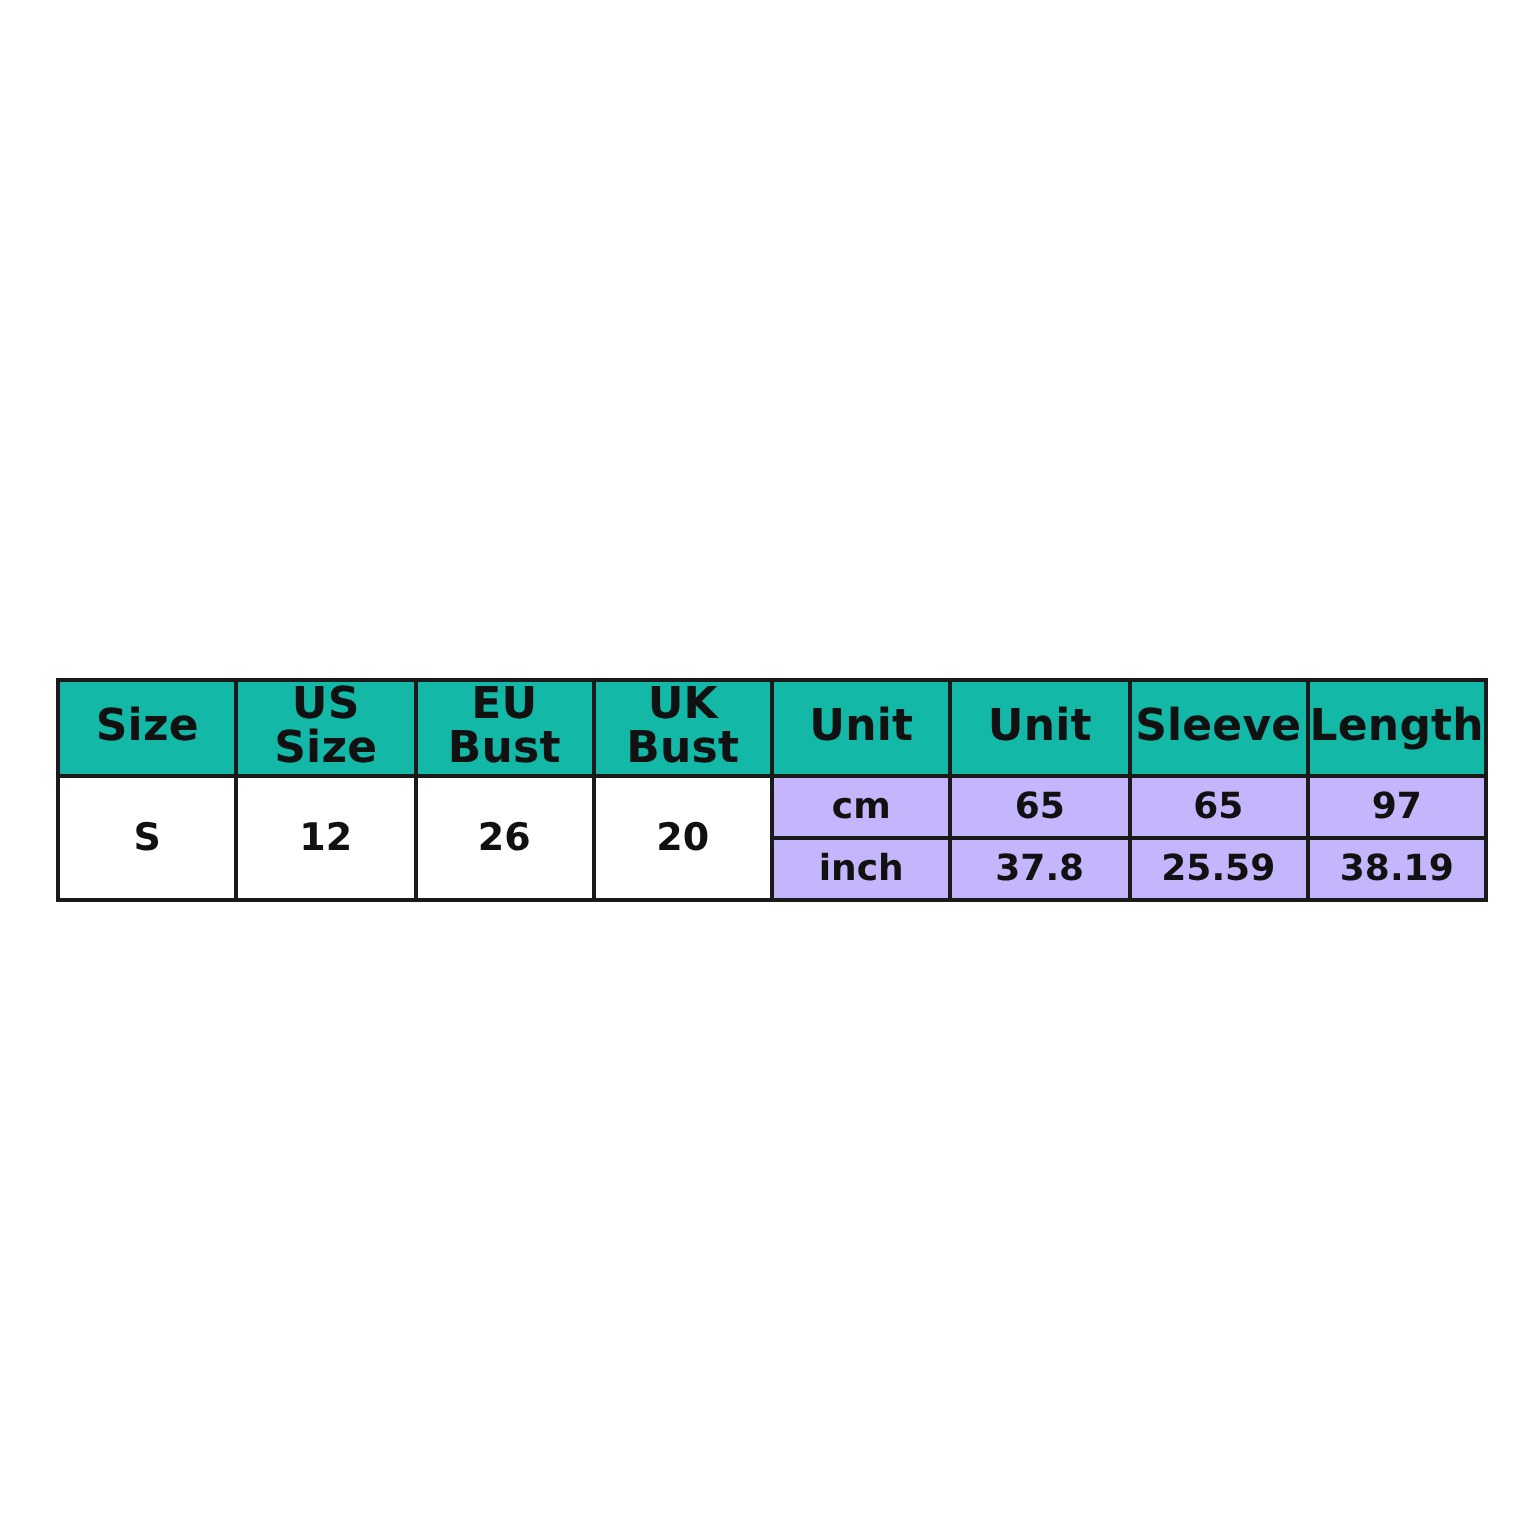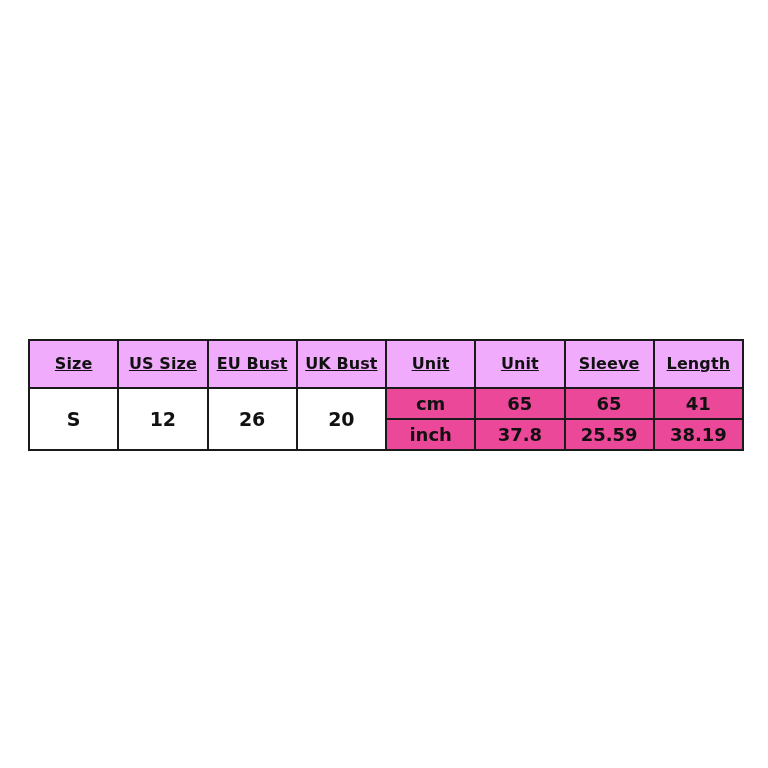--- a/index.html
+++ b/index.html
@@ -36,38 +36,37 @@
     border: 2px solid #1a1a1a;
     text-align: center;
     vertical-align: middle;
     color: #111111;
     font-weight: bold;
     padding: 0;
     line-height: 1;
   }
 
   table.size-chart thead th {
-    background: #f0abfc;
+    background: #14b8a6;
     height: 46px;
-    font-size: 16px;
+    font-size: 22px;
     letter-spacing: 0.1px;
-    text-decoration: underline;
   }
 
   table.size-chart td.span-cell {
     height: 60px;
     font-size: 19px;
     background: #ffffff;
   }
 
   table.size-chart td.unit-cell,
   table.size-chart td.val-cell {
     height: 29px;
     font-size: 18px;
-    background: #ec4899;
+    background: #c4b5fd;
   }
 </style>
 </head>
 <body>
 
 <div id="size-chart-wrap">
   <table class="size-chart">
     <colgroup>
       <col>
         <col>
@@ -92,21 +91,21 @@
     </thead>
     <tbody>
       <tr>
         <td class="span-cell" rowspan="2">S</td>
         <td class="span-cell" rowspan="2">12</td>
         <td class="span-cell" rowspan="2">26</td>
         <td class="span-cell" rowspan="2">20</td>
         <td class="unit-cell">cm</td>
         <td class="val-cell">65</td>
         <td class="val-cell">65</td>
-        <td class="val-cell">41</td>
+        <td class="val-cell">97</td>
       </tr>
       <tr>
         <td class="unit-cell">inch</td>
         <td class="val-cell">37.8</td>
         <td class="val-cell">25.59</td>
         <td class="val-cell">38.19</td>
       </tr>
     </tbody>
   </table>
 </div>

